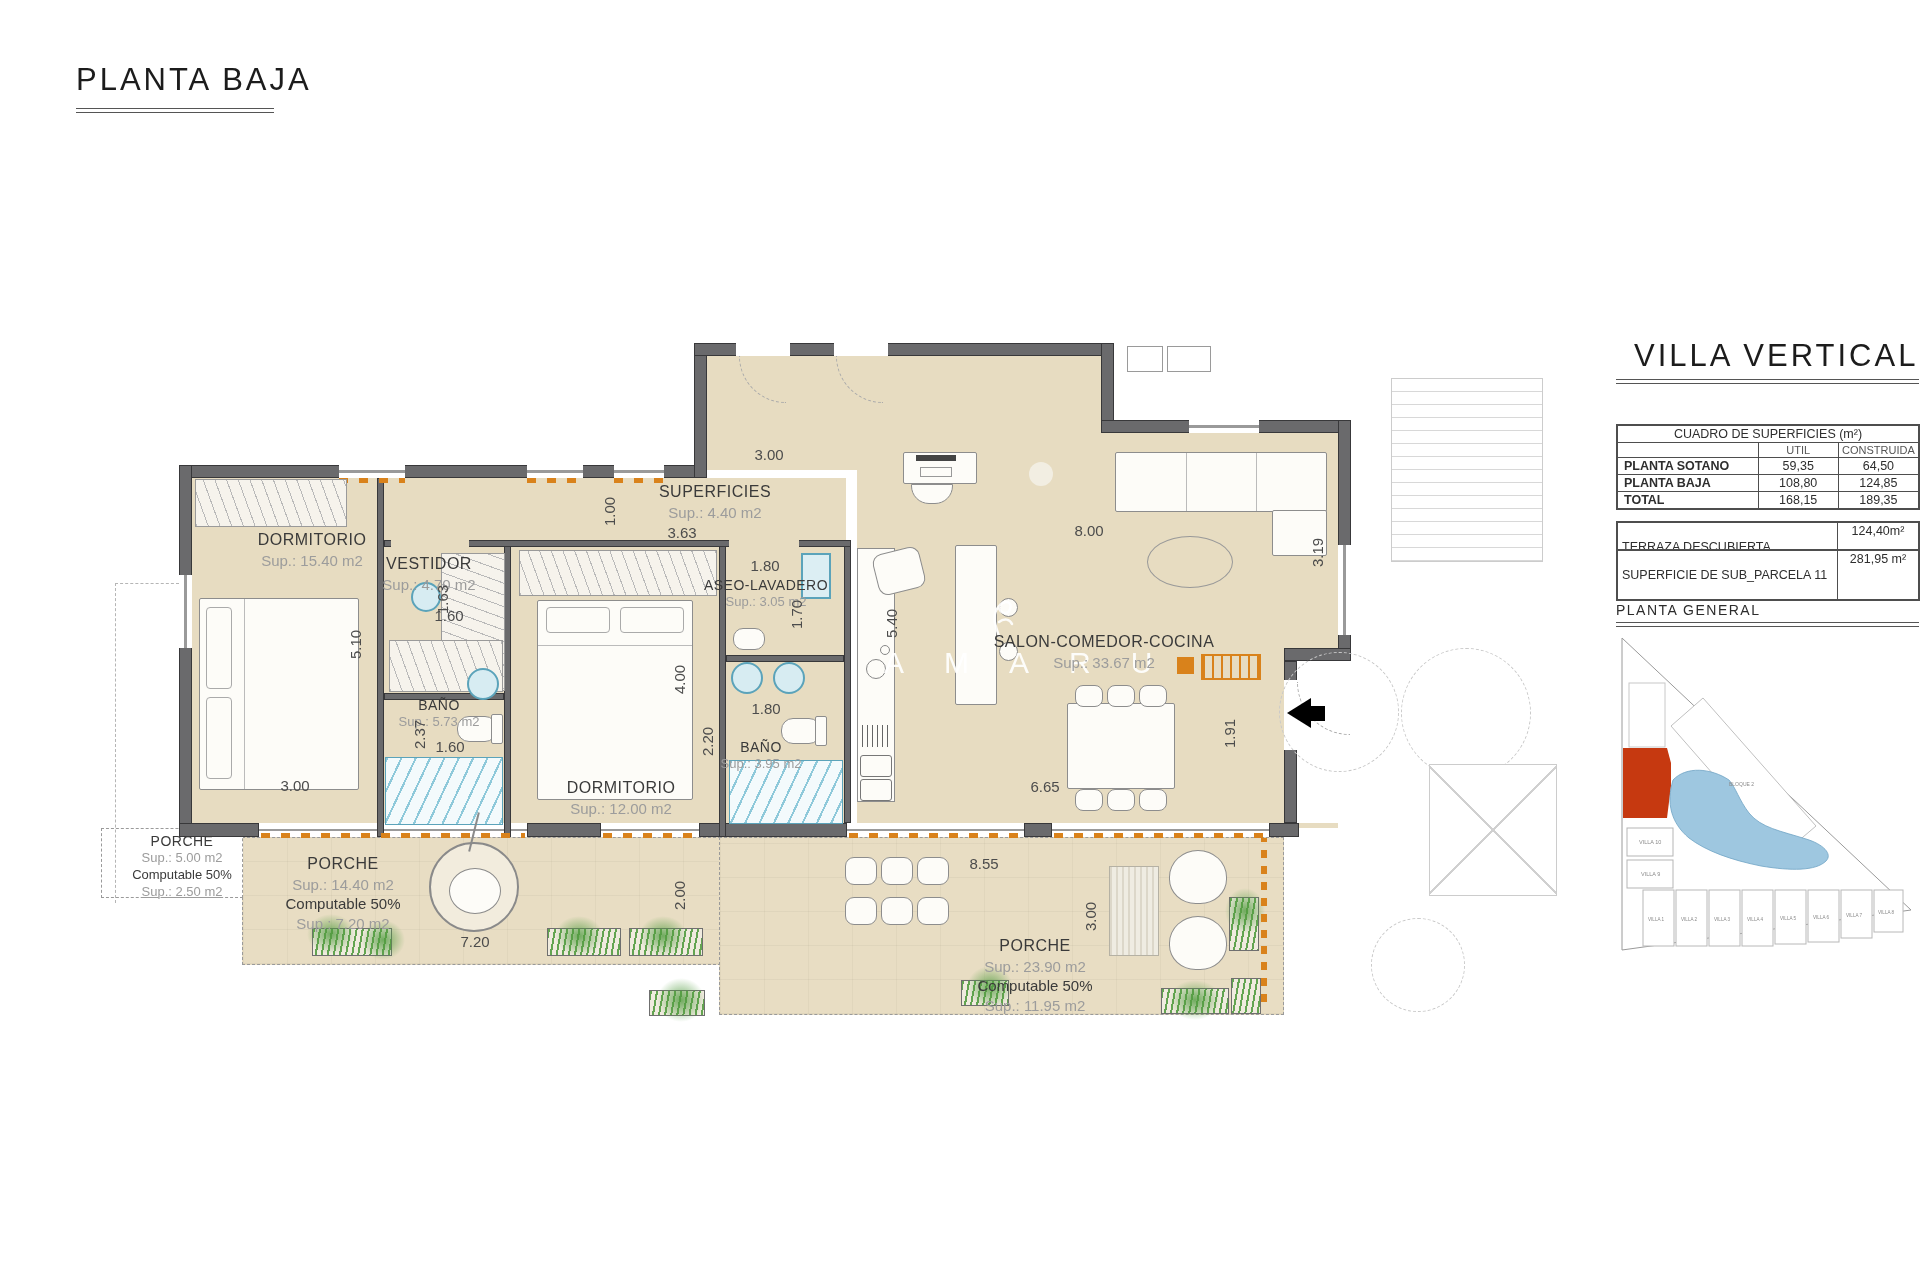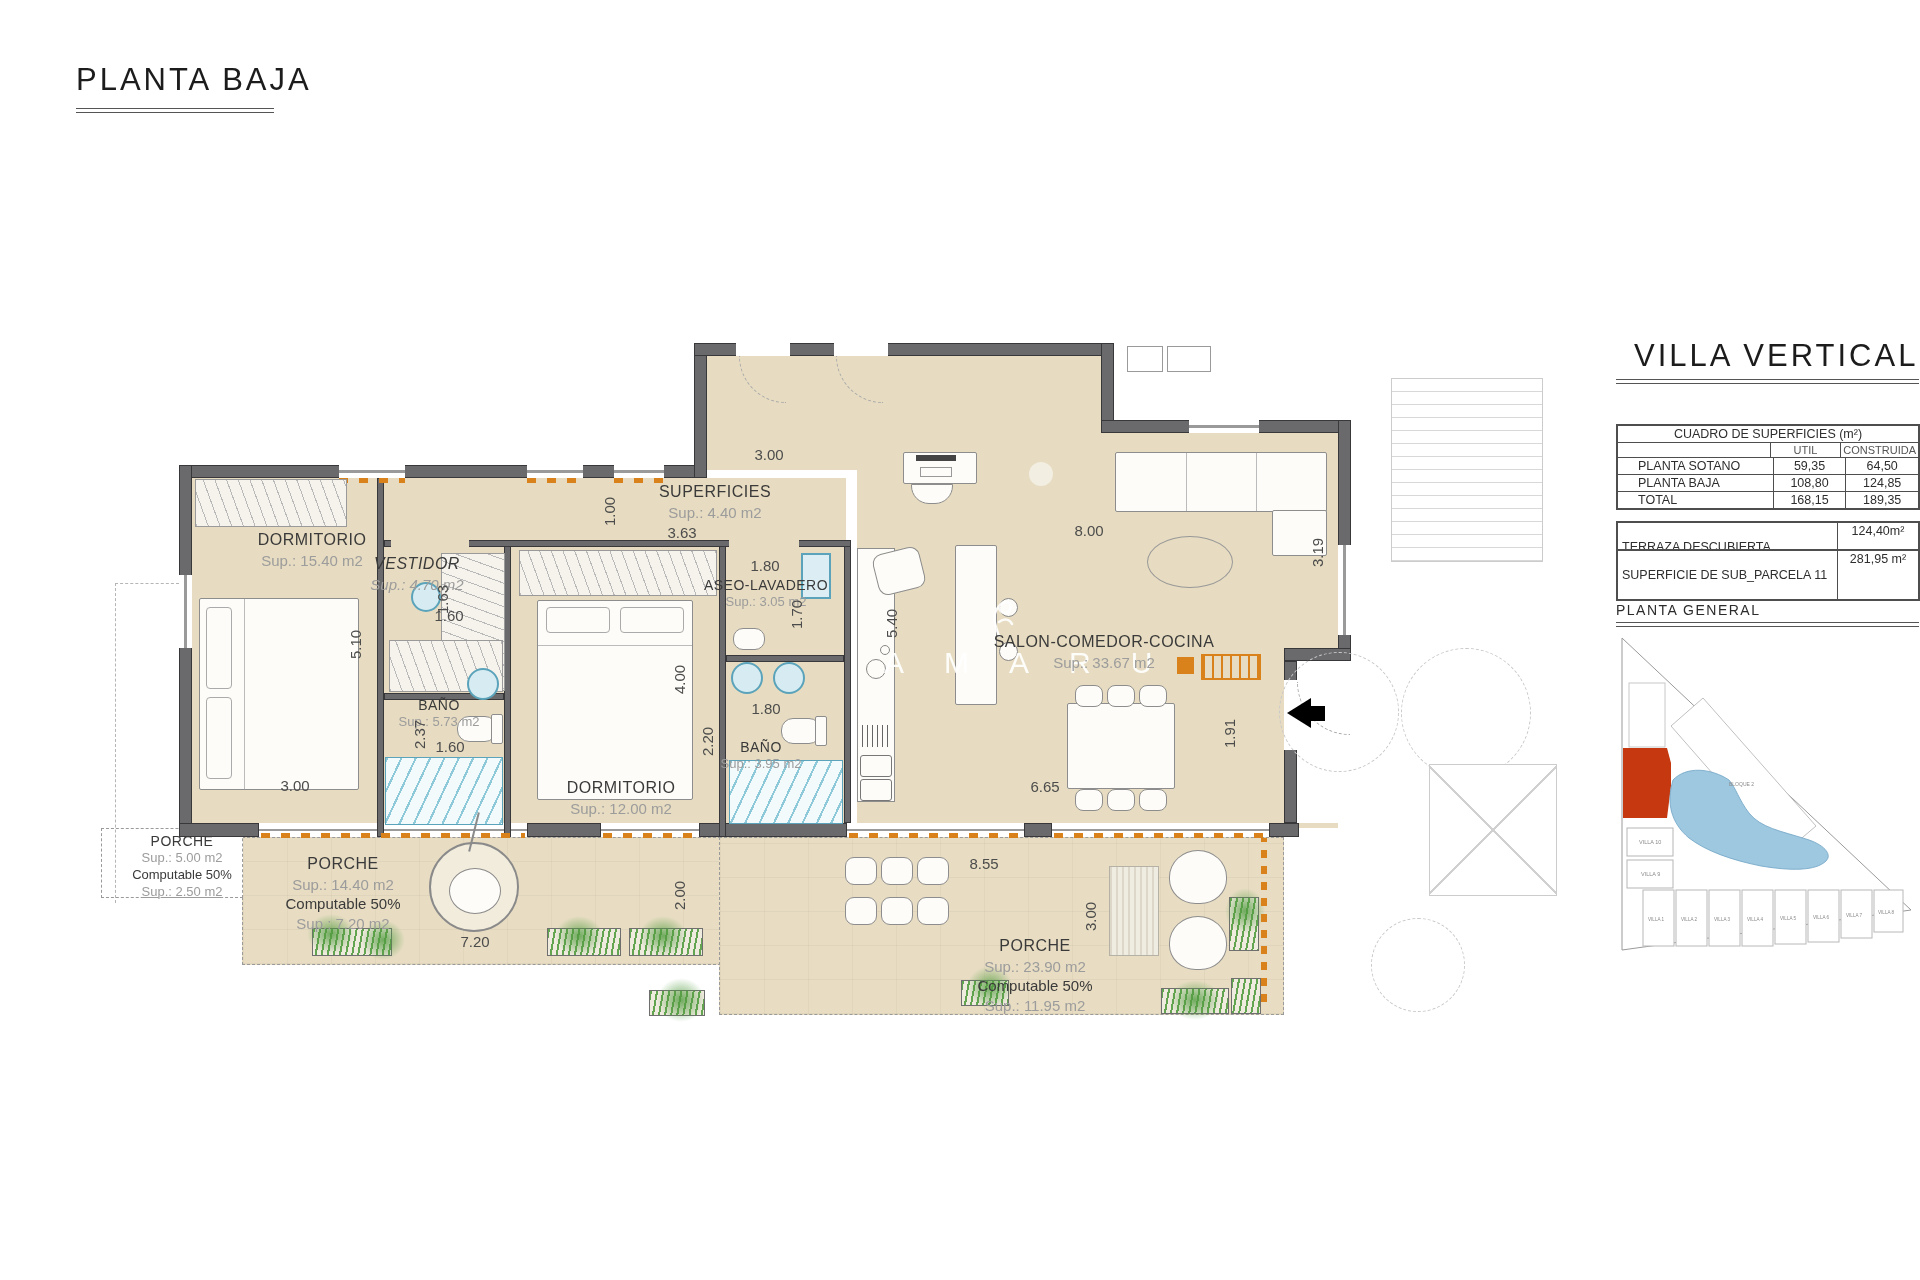--- a/index.html
+++ b/index.html
@@ -36,21 +36,21 @@
   .rlabel .sp{font-size:15px;color:#9c9c9c;display:block;}
   .rlabel .cp{font-size:15px;color:#3a3a3a;display:block;}
   .rlabel.small .nm{font-size:14px;} .rlabel.small .sp,.rlabel.small .cp{font-size:13px;}
   
   .bigtitle{position:absolute;font-size:31px;color:#1c1c1c;letter-spacing:3px;white-space:nowrap;}
   .dblline{position:absolute;border-top:1px solid #555;border-bottom:1px solid #555;height:3px;}
   
   .tbl{position:absolute;left:1577px;top:424px;width:300px;border:2px solid #4e4e4e;font-size:12.5px;color:#2e2e2e;background:#fff;}
   .tbl .tr{display:flex;border-top:1px solid #4e4e4e;}
   .tbl .tr:first-child{border-top:none;}
-  .tbl .c1{width:134px;padding:1px 20px;}
+  .tbl .c1{width:134px;padding:1px 6px;font-weight:bold;}
   .tbl .c2,.tbl .c3{width:79px;text-align:center;border-left:1px solid #4e4e4e;padding:1px 2px;}
   .tbl .hdr{justify-content:center;padding:1px 0;text-align:center;}
   .mini{position:absolute;left:1577px;width:300px;border:2px solid #4e4e4e;display:flex;font-size:12.5px;color:#2e2e2e;background:#fff;}
   .mini .ml{flex:1;padding:17px 4px;}
   .mini .mv{width:74px;border-left:1px solid #4e4e4e;padding:1px 3px;text-align:center;}
   .note{position:absolute;left:25px;top:1251px;width:608px;border:1px solid #9a9a9a;color:#8a8a8a;font-size:13.5px;padding:3px 6px;background:#fff;white-space:nowrap;}
   .wm{position:absolute;color:rgba(255,255,255,.92);font-size:30px;letter-spacing:40px;white-space:nowrap;}
   .dashline{position:absolute;border-left:1px dashed #b5b5b5;}
   .dashlineh{position:absolute;border-top:1px dashed #b5b5b5;}
   svg text{font-family:"Liberation Sans",sans-serif;}
@@ -312,21 +312,21 @@
 
   <div class="wm" style="left:845px;top:646px;">AMARU</div>
   <svg style="position:absolute;left:938px;top:596px;" width="44" height="44" viewBox="0 0 44 44">
     <path d="M22,40 C18,28 14,20 22,10 C28,3 36,6 33,13 C31,19 24,18 22,12 M22,26 C27,22 33,23 35,28" fill="none" stroke="rgba(255,255,255,.9)" stroke-width="2.5" stroke-linecap="round"></path>
   </svg>
 
   <div class="rlabel" style="left:193px;top:530px;width:160px;">
     <span class="nm">DORMITORIO</span>
     <span class="sp">Sup.: 15.40  m2</span>
   </div>
-  <div class="rlabel" style="left:308px;top:554px;width:140px;font-style:italic;">
+  <div class="rlabel" style="left:320px;top:554px;width:140px;">
     <span class="nm">VESTIDOR</span>
     <span class="sp">Sup.: 4.70  m2</span>
   </div>
   <div class="rlabel" style="left:591px;top:482px;width:170px;">
     <span class="nm">SUPERFICIES</span>
     <span class="sp">Sup.: 4.40  m2</span>
   </div>
   <div class="rlabel small" style="left:647px;top:576px;width:160px;">
     <span class="nm">ASEO-LAVADERO</span>
     <span class="sp">Sup.: 3.05  m2</span>

